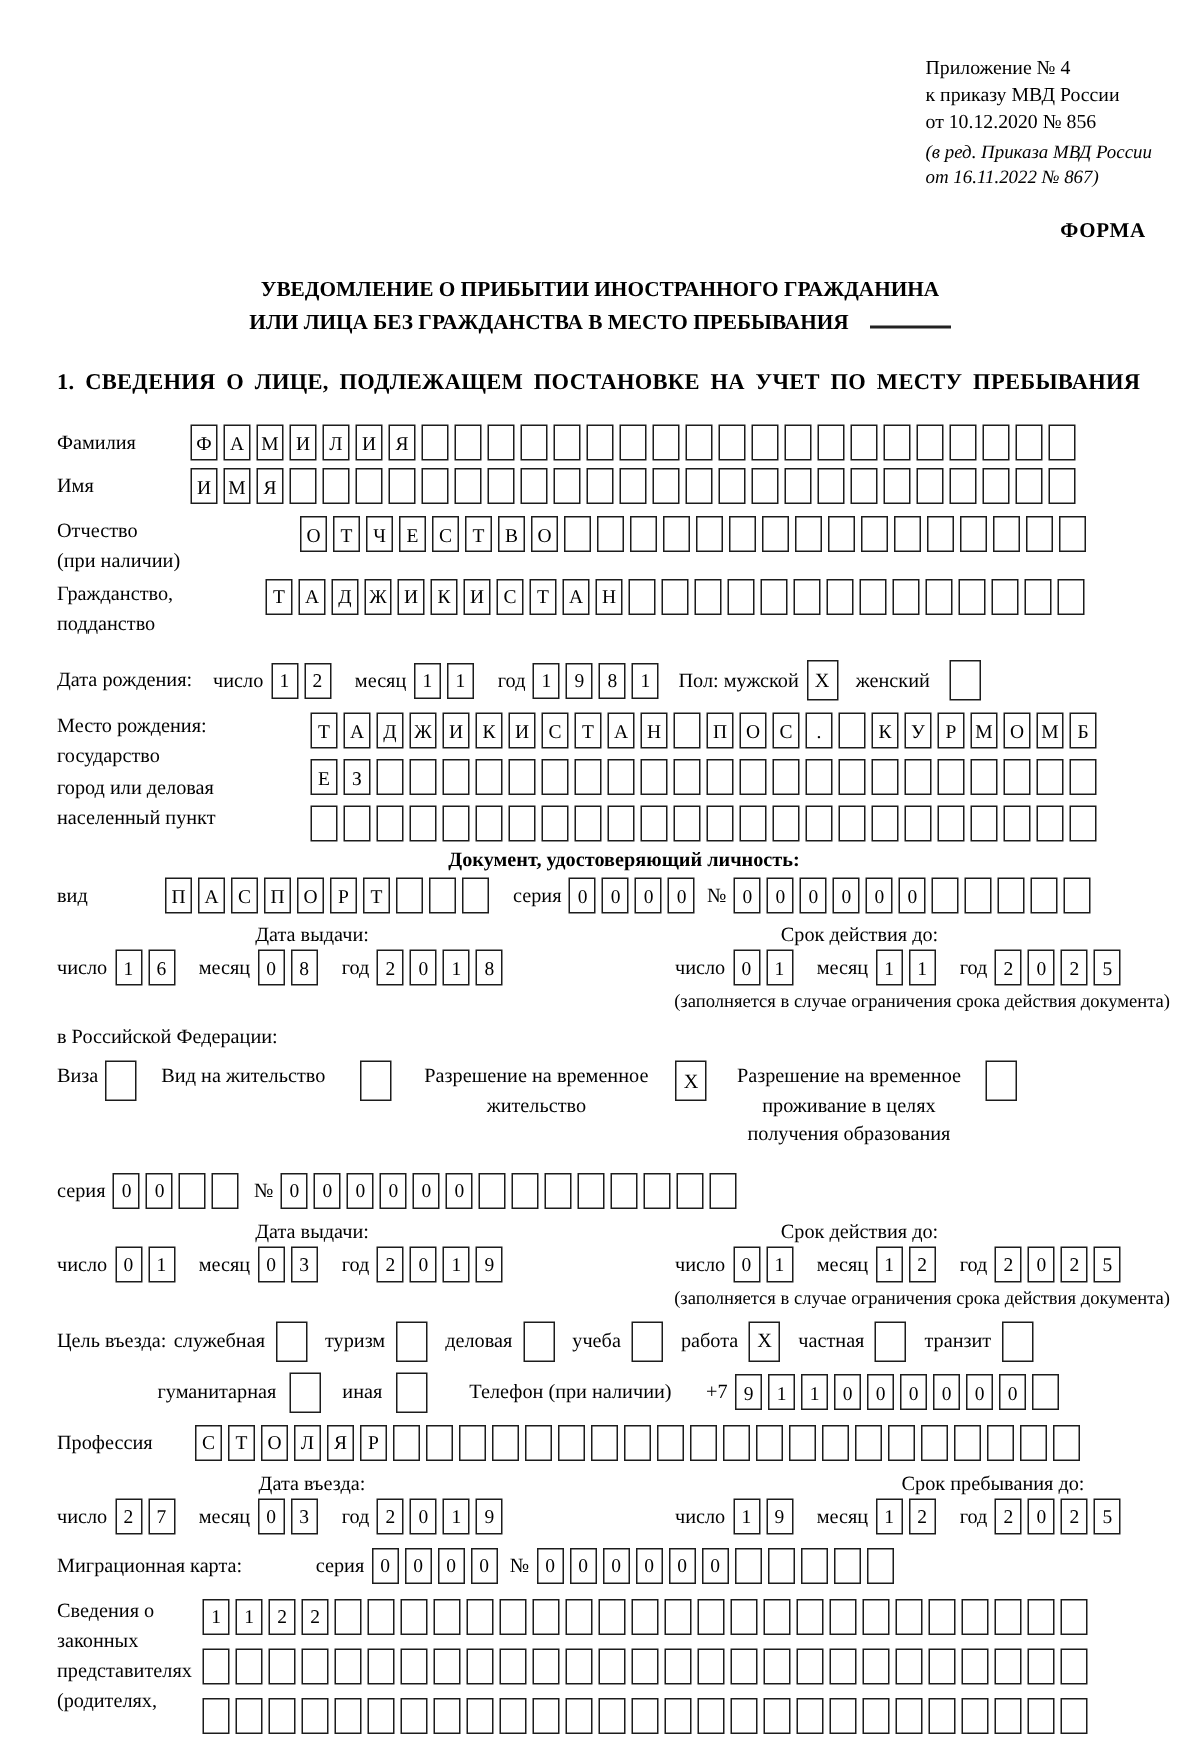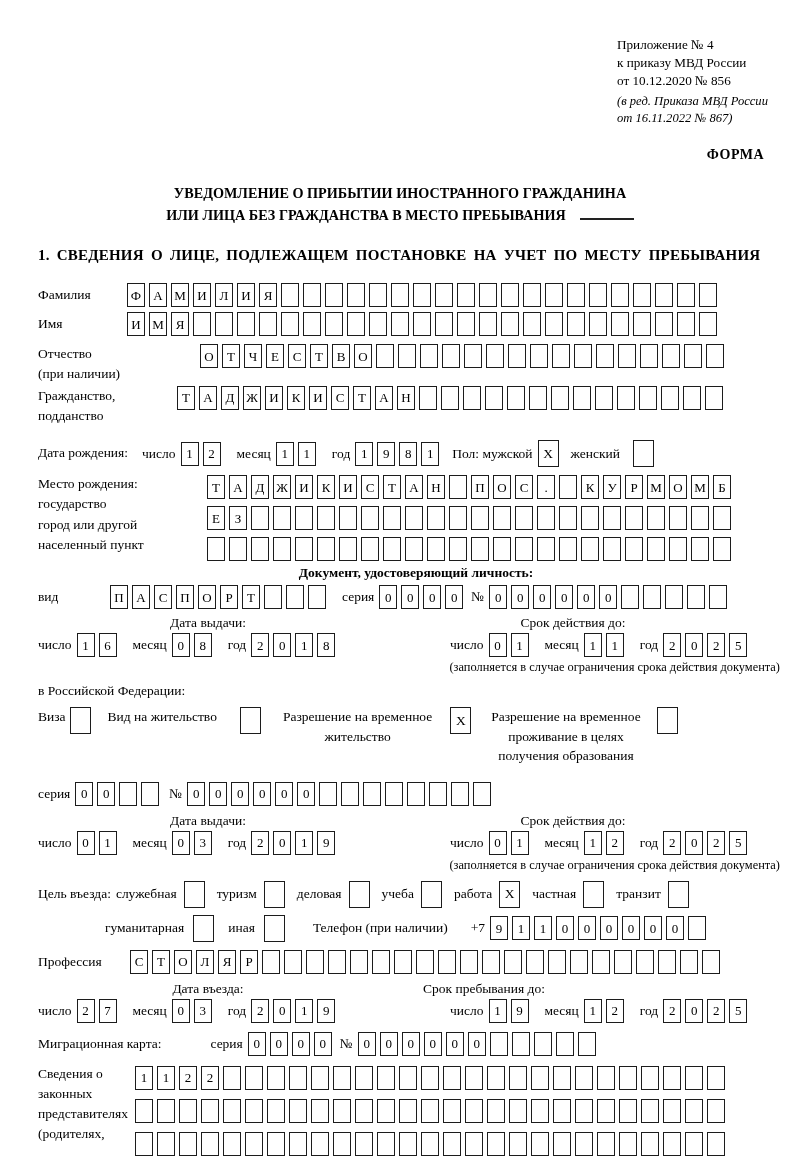--- a/index.html
+++ b/index.html
@@ -209,21 +209,21 @@
       <span class="dlab" style="margin-left:9px">Пол: мужской</span>
       <span class="cbox">X</span>
       <span class="dlab">женский</span>
       <span class="cbox" style="margin-left:8px"></span>
     </div>
 
     <div class="row tl" style="margin-top:7px">
       <span class="lbl" style="width:169px">
         <span>Место рождения:</span><br>
         <span>государство</span><br>
-        <span>город или другой</span><br>
+        <span>город или деловая</span><br>
         <span>населенный пункт</span>
       </span>
       <span>
         <span class="cells" style="margin-top: 1px; display: flex;">
             <span class="cell">Т</span>
             <span class="cell">А</span>
             <span class="cell">Д</span>
             <span class="cell">Ж</span>
             <span class="cell">И</span>
             <span class="cell">К</span>
@@ -550,21 +550,21 @@
           <span class="cell"></span>
           <span class="cell"></span>
           <span class="cell"></span>
           <span class="cell"></span>
           <span class="cell"></span>
         </span>
     </div>
 
     <div class="row" style="margin-top:7px">
       <span style="width:340px;text-align:center">Дата въезда:</span>
-      <span style="width:300px;text-align:left;margin-left:45px">Срок пребывания до:</span>
+      <span style="width:300px;text-align:right;margin-left:45px">Срок пребывания до:</span>
     </div>
 
     <div class="row" style="margin-top:2px">
       <span class="row" style="width:412px">
         <span class="dlab">число</span>
         <span class="cells" style="display: flex;">
             <span class="cell">2</span>
             <span class="cell">7</span>
           </span>
         <span class="dlab">месяц</span>

